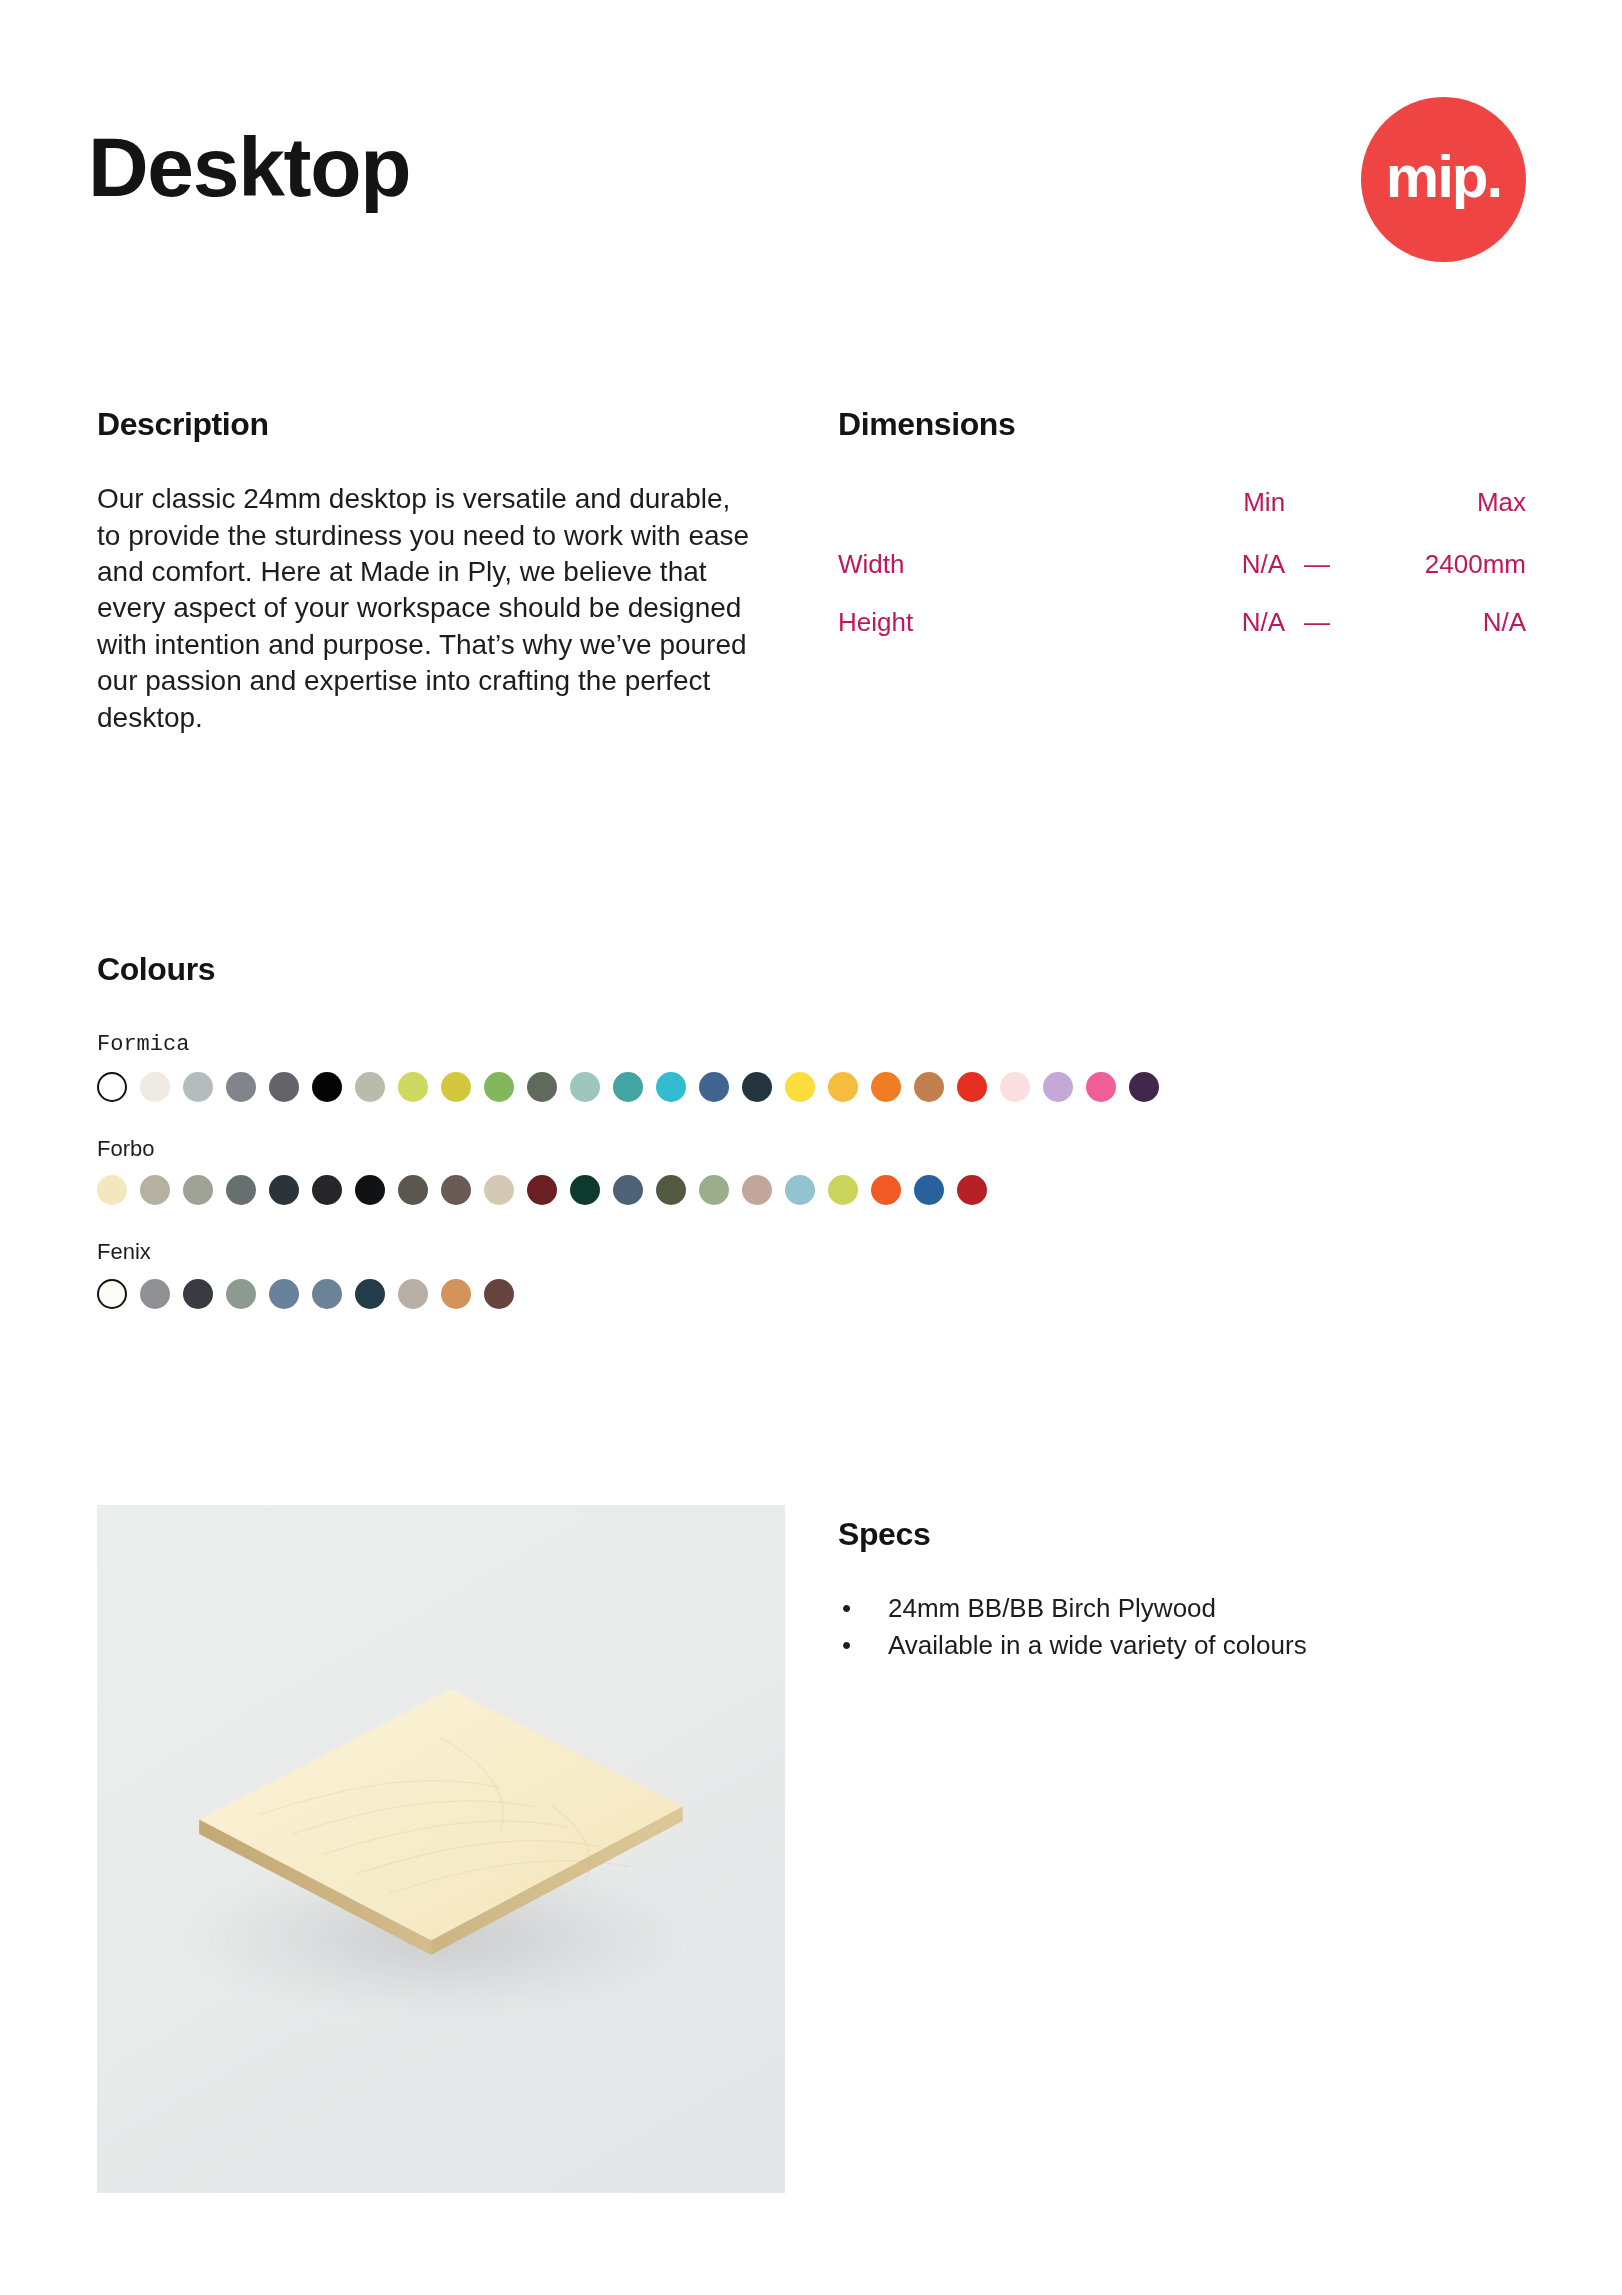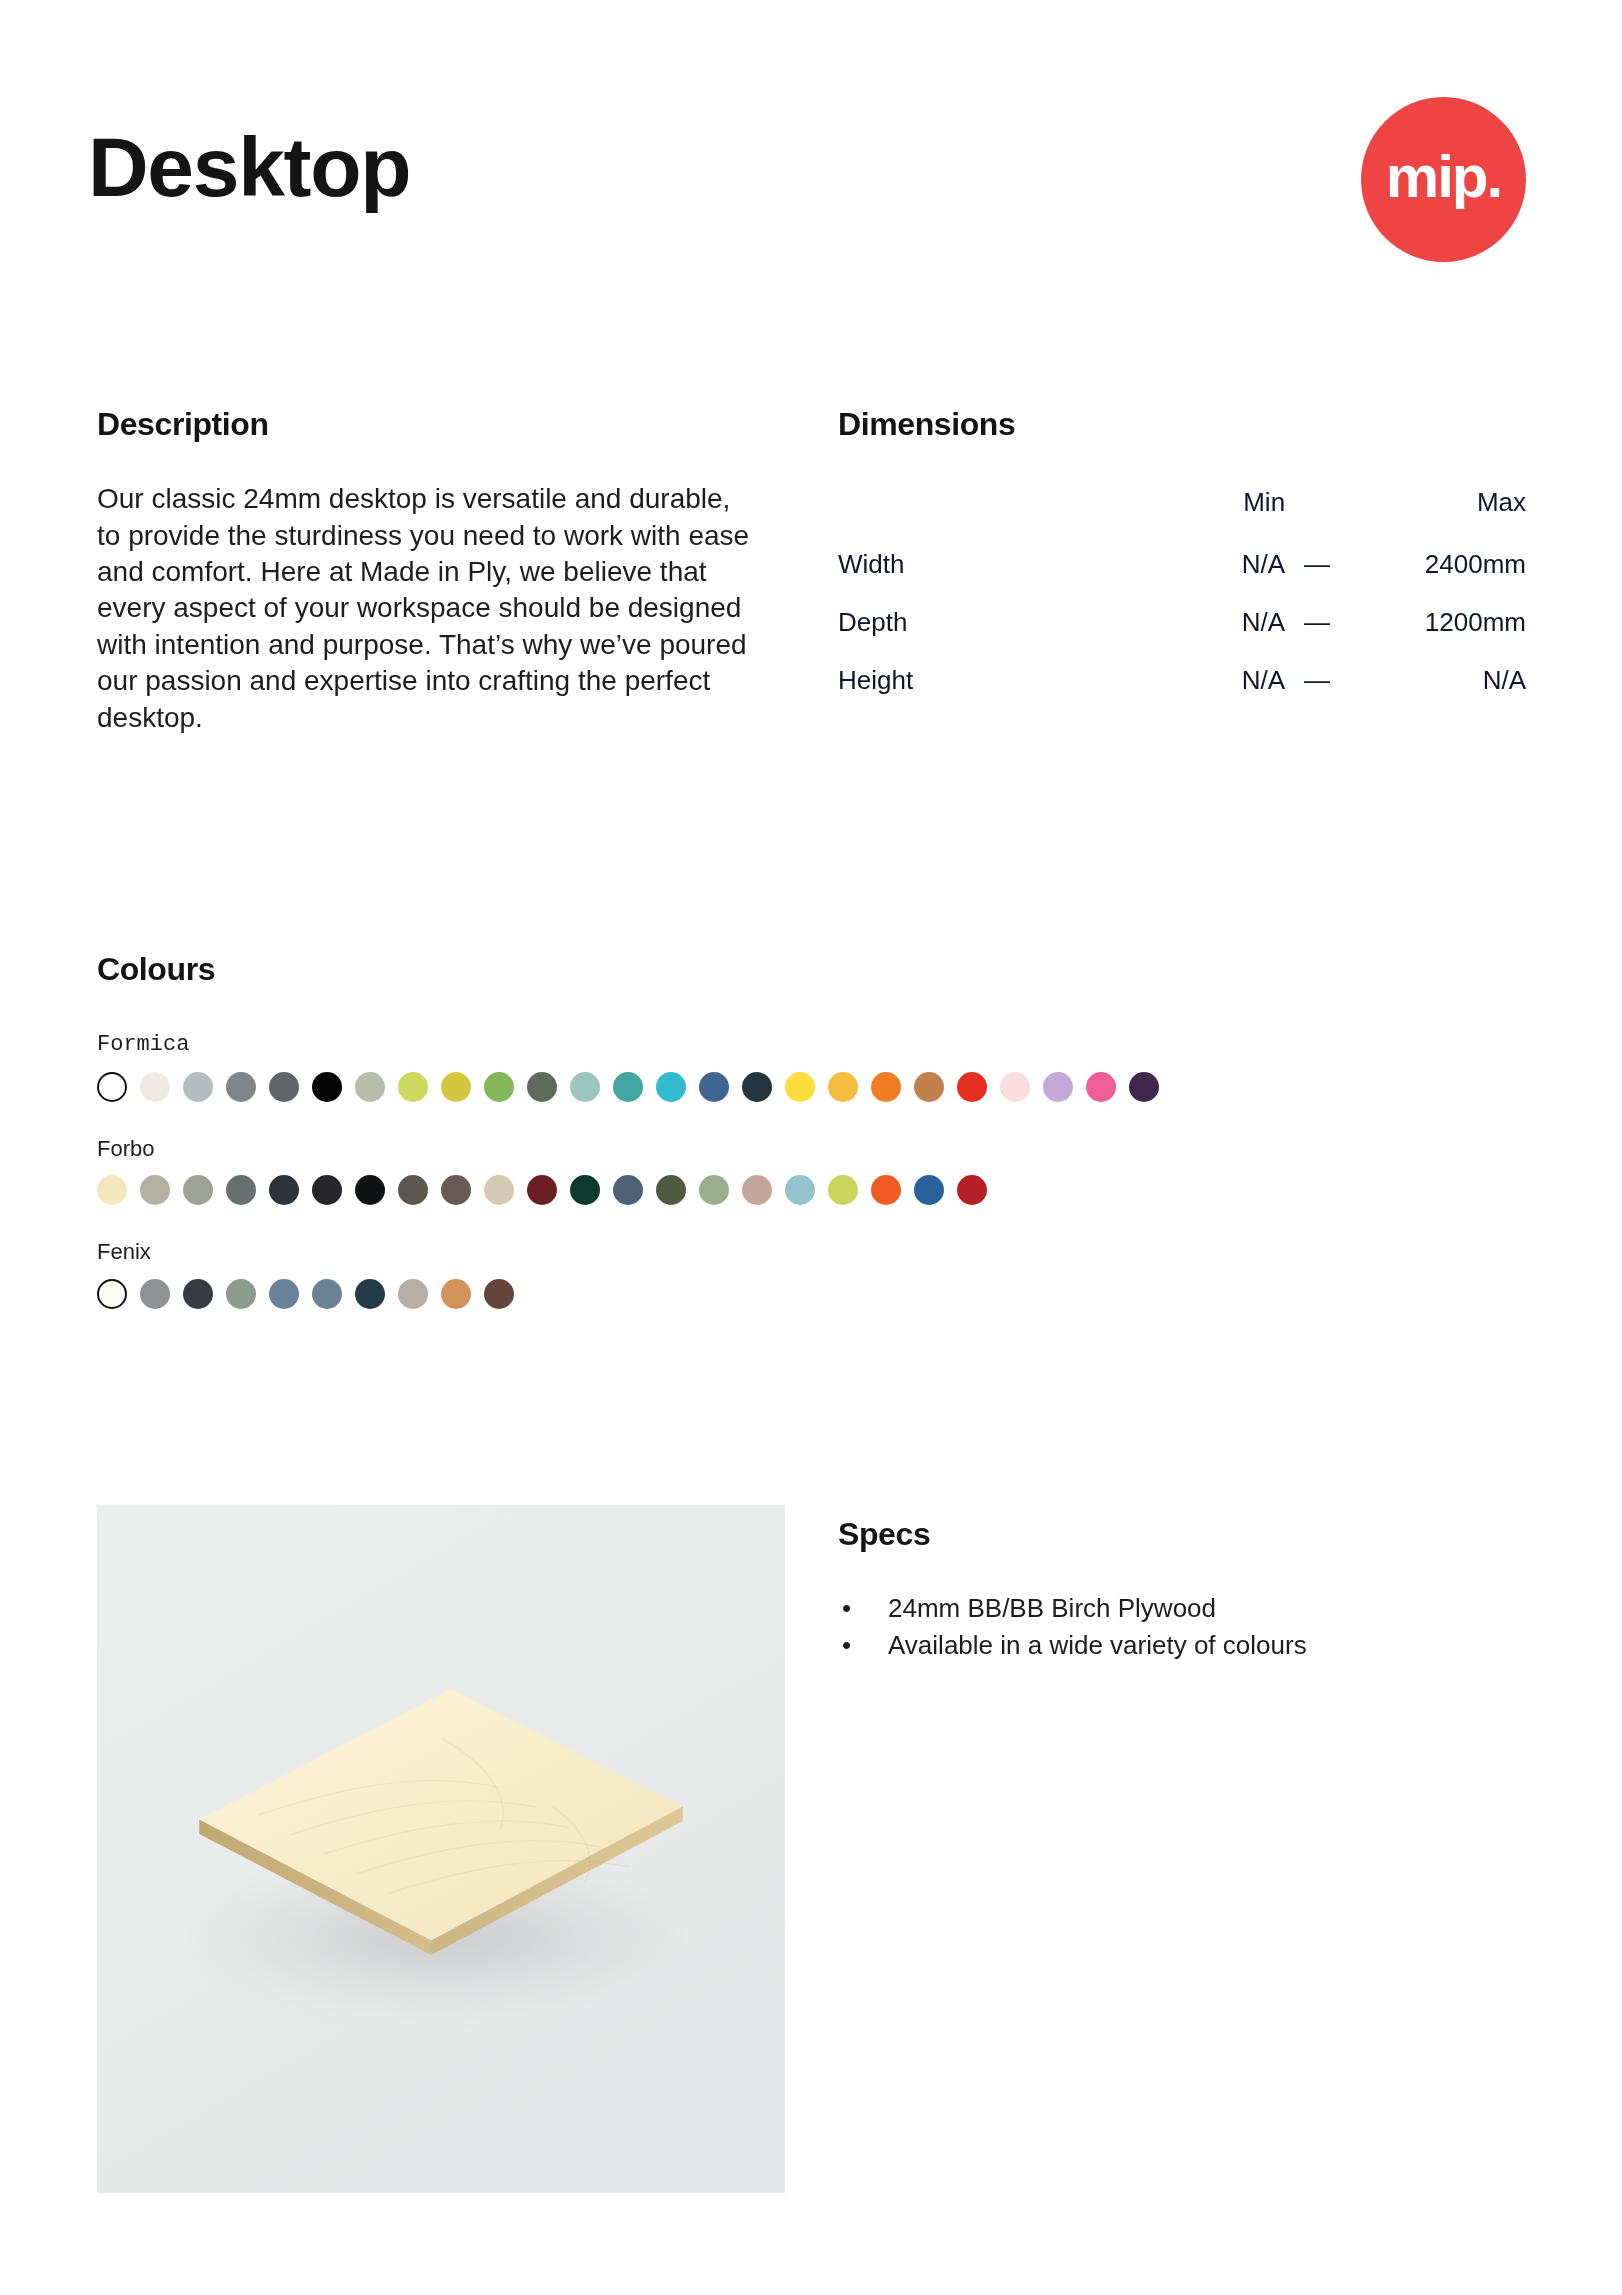--- a/index.html
+++ b/index.html
@@ -46,21 +46,21 @@
 
   .desc-body {
     margin-top:39px;
     font-size:28px; line-height:1.30; color:#1d1d1d;
     max-width:664px;
   }
 
   
   .dim-table { margin-top:31px; width:100%; border-collapse:collapse; }
   .dim-table th, .dim-table td {
-    font-size:26px; font-weight:normal; color:#0f172a;
+    font-size:26px; font-weight:normal; color:#be185d;
     padding:13.7px 0; text-align:left; vertical-align:middle;
   }
   .dim-table th.lbl, .dim-table td.lbl { width:294px; }
   .dim-table th.min, .dim-table td.min { width:157px; text-align:right; padding-right:3.9px;}
   .dim-table th.dash, .dim-table td.dash { width:56px; text-align:center; }
   .dim-table th.max, .dim-table td.max { text-align:right; }
   .dim-table thead th { padding-bottom:17px; }
 
   
   .colours { position:absolute; left:97px; top:952px; right:97px; }
@@ -135,26 +135,20 @@
             <th class="dash"></th>
             <th class="max">Max</th>
           </tr>
         </thead>
         <tbody>
           <tr>
             <td class="lbl">Width</td>
             <td class="min">N/A</td>
             <td class="dash">—</td>
             <td class="max">2400mm</td>
-          </tr>
-          <tr>
-            <td class="lbl">Depth</td>
-            <td class="min">N/A</td>
-            <td class="dash">—</td>
-            <td class="max">1200mm</td>
           </tr>
           <tr>
             <td class="lbl">Height</td>
             <td class="min">N/A</td>
             <td class="dash">—</td>
             <td class="max">N/A</td>
           </tr>
         </tbody>
       </table>
     </div>

